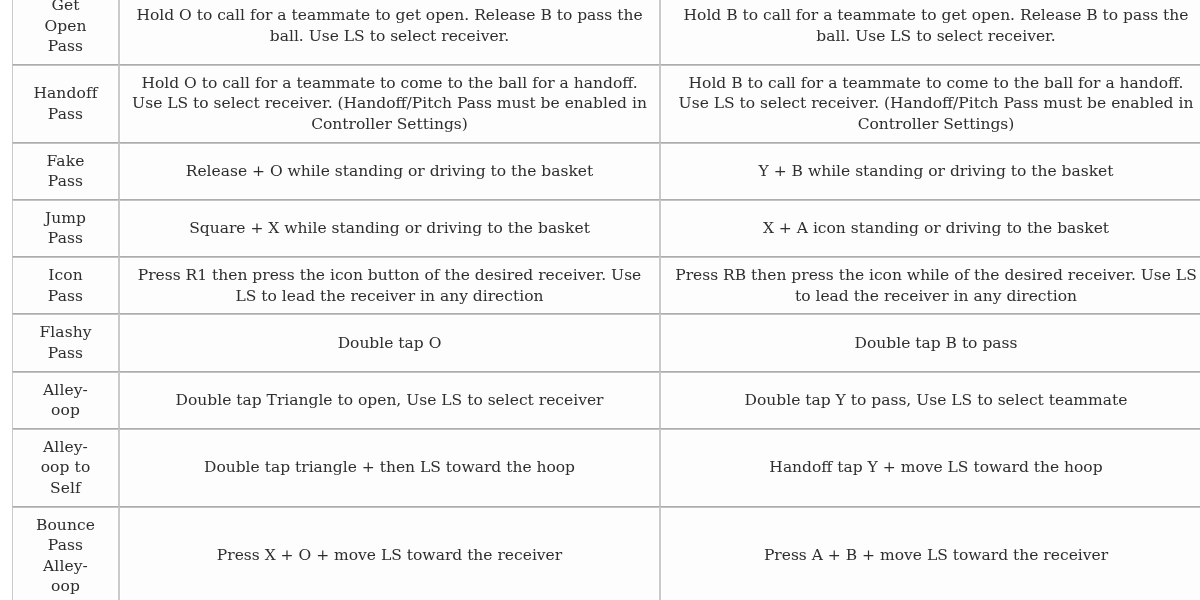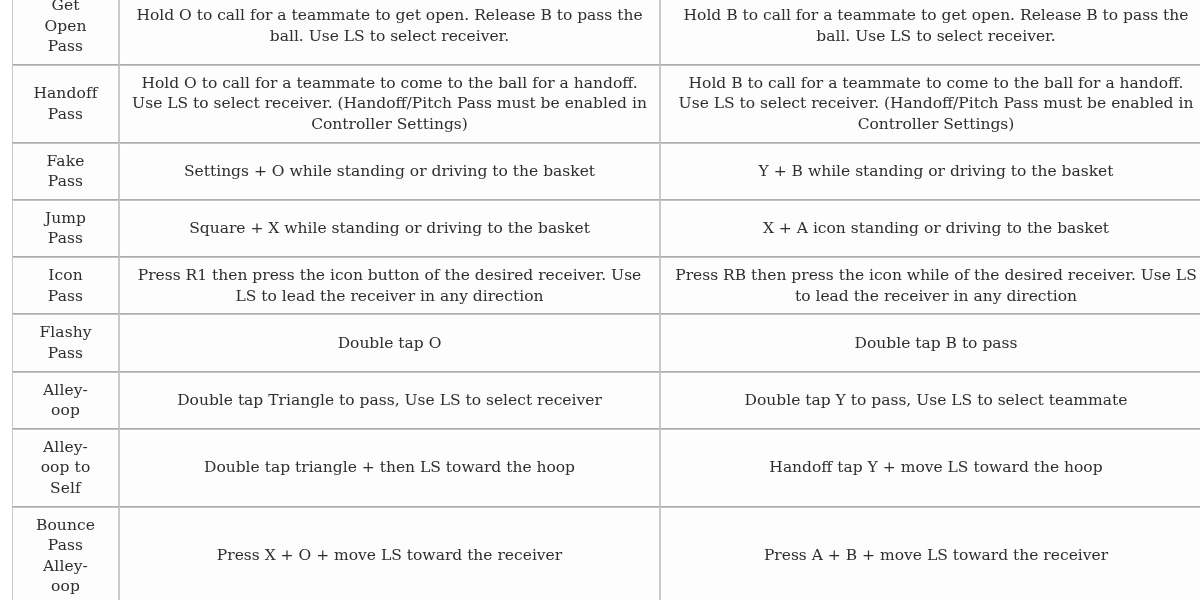--- a/index.html
+++ b/index.html
@@ -92,41 +92,41 @@
             <td class="desc-cell">Hold O to call for a teammate to get open. Release B to pass the ball. Use LS to select receiver.</td>
             <td class="desc-cell">Hold B to call for a teammate to get open. Release B to pass the ball. Use LS to select receiver.</td>
           </tr>
           <tr>
             <td class="action-cell">Handoff<br>Pass</td>
             <td class="desc-cell">Hold O to call for a teammate to come to the ball for a handoff. Use LS to select receiver. (Handoff/Pitch Pass must be enabled in Controller Settings)</td>
             <td class="desc-cell">Hold B to call for a teammate to come to the ball for a handoff. Use LS to select receiver. (Handoff/Pitch Pass must be enabled in Controller Settings)</td>
           </tr>
           <tr>
             <td class="action-cell">Fake<br>Pass</td>
-            <td class="desc-cell">Settings + O while standing or driving to the basket</td>
+            <td class="desc-cell">Release + O while standing or driving to the basket</td>
             <td class="desc-cell">Y + B while standing or driving to the basket</td>
           </tr>
           <tr>
             <td class="action-cell">Jump<br>Pass</td>
             <td class="desc-cell">Square + X while standing or driving to the basket</td>
             <td class="desc-cell">X + A icon standing or driving to the basket</td>
           </tr>
           <tr>
             <td class="action-cell">Icon<br>Pass</td>
             <td class="desc-cell">Press R1 then press the icon button of the desired receiver. Use LS to lead the receiver in any direction</td>
             <td class="desc-cell">Press RB then press the icon while of the desired receiver. Use LS to lead the receiver in any direction</td>
           </tr>
           <tr>
             <td class="action-cell">Flashy<br>Pass</td>
             <td class="desc-cell">Double tap O</td>
             <td class="desc-cell">Double tap B to pass</td>
           </tr>
           <tr>
             <td class="action-cell">Alley-<br>oop</td>
-            <td class="desc-cell">Double tap Triangle to pass, Use LS to select receiver</td>
+            <td class="desc-cell">Double tap Triangle to open, Use LS to select receiver</td>
             <td class="desc-cell">Double tap Y to pass, Use LS to select teammate</td>
           </tr>
           <tr>
             <td class="action-cell">Alley-<br>oop to<br>Self</td>
             <td class="desc-cell">Double tap triangle + then LS toward the hoop</td>
             <td class="desc-cell">Handoff tap Y + move LS toward the hoop</td>
           </tr>
           <tr>
             <td class="action-cell">Bounce<br>Pass<br>Alley-<br>oop</td>
             <td class="desc-cell">Press X + O + move LS toward the receiver</td>

